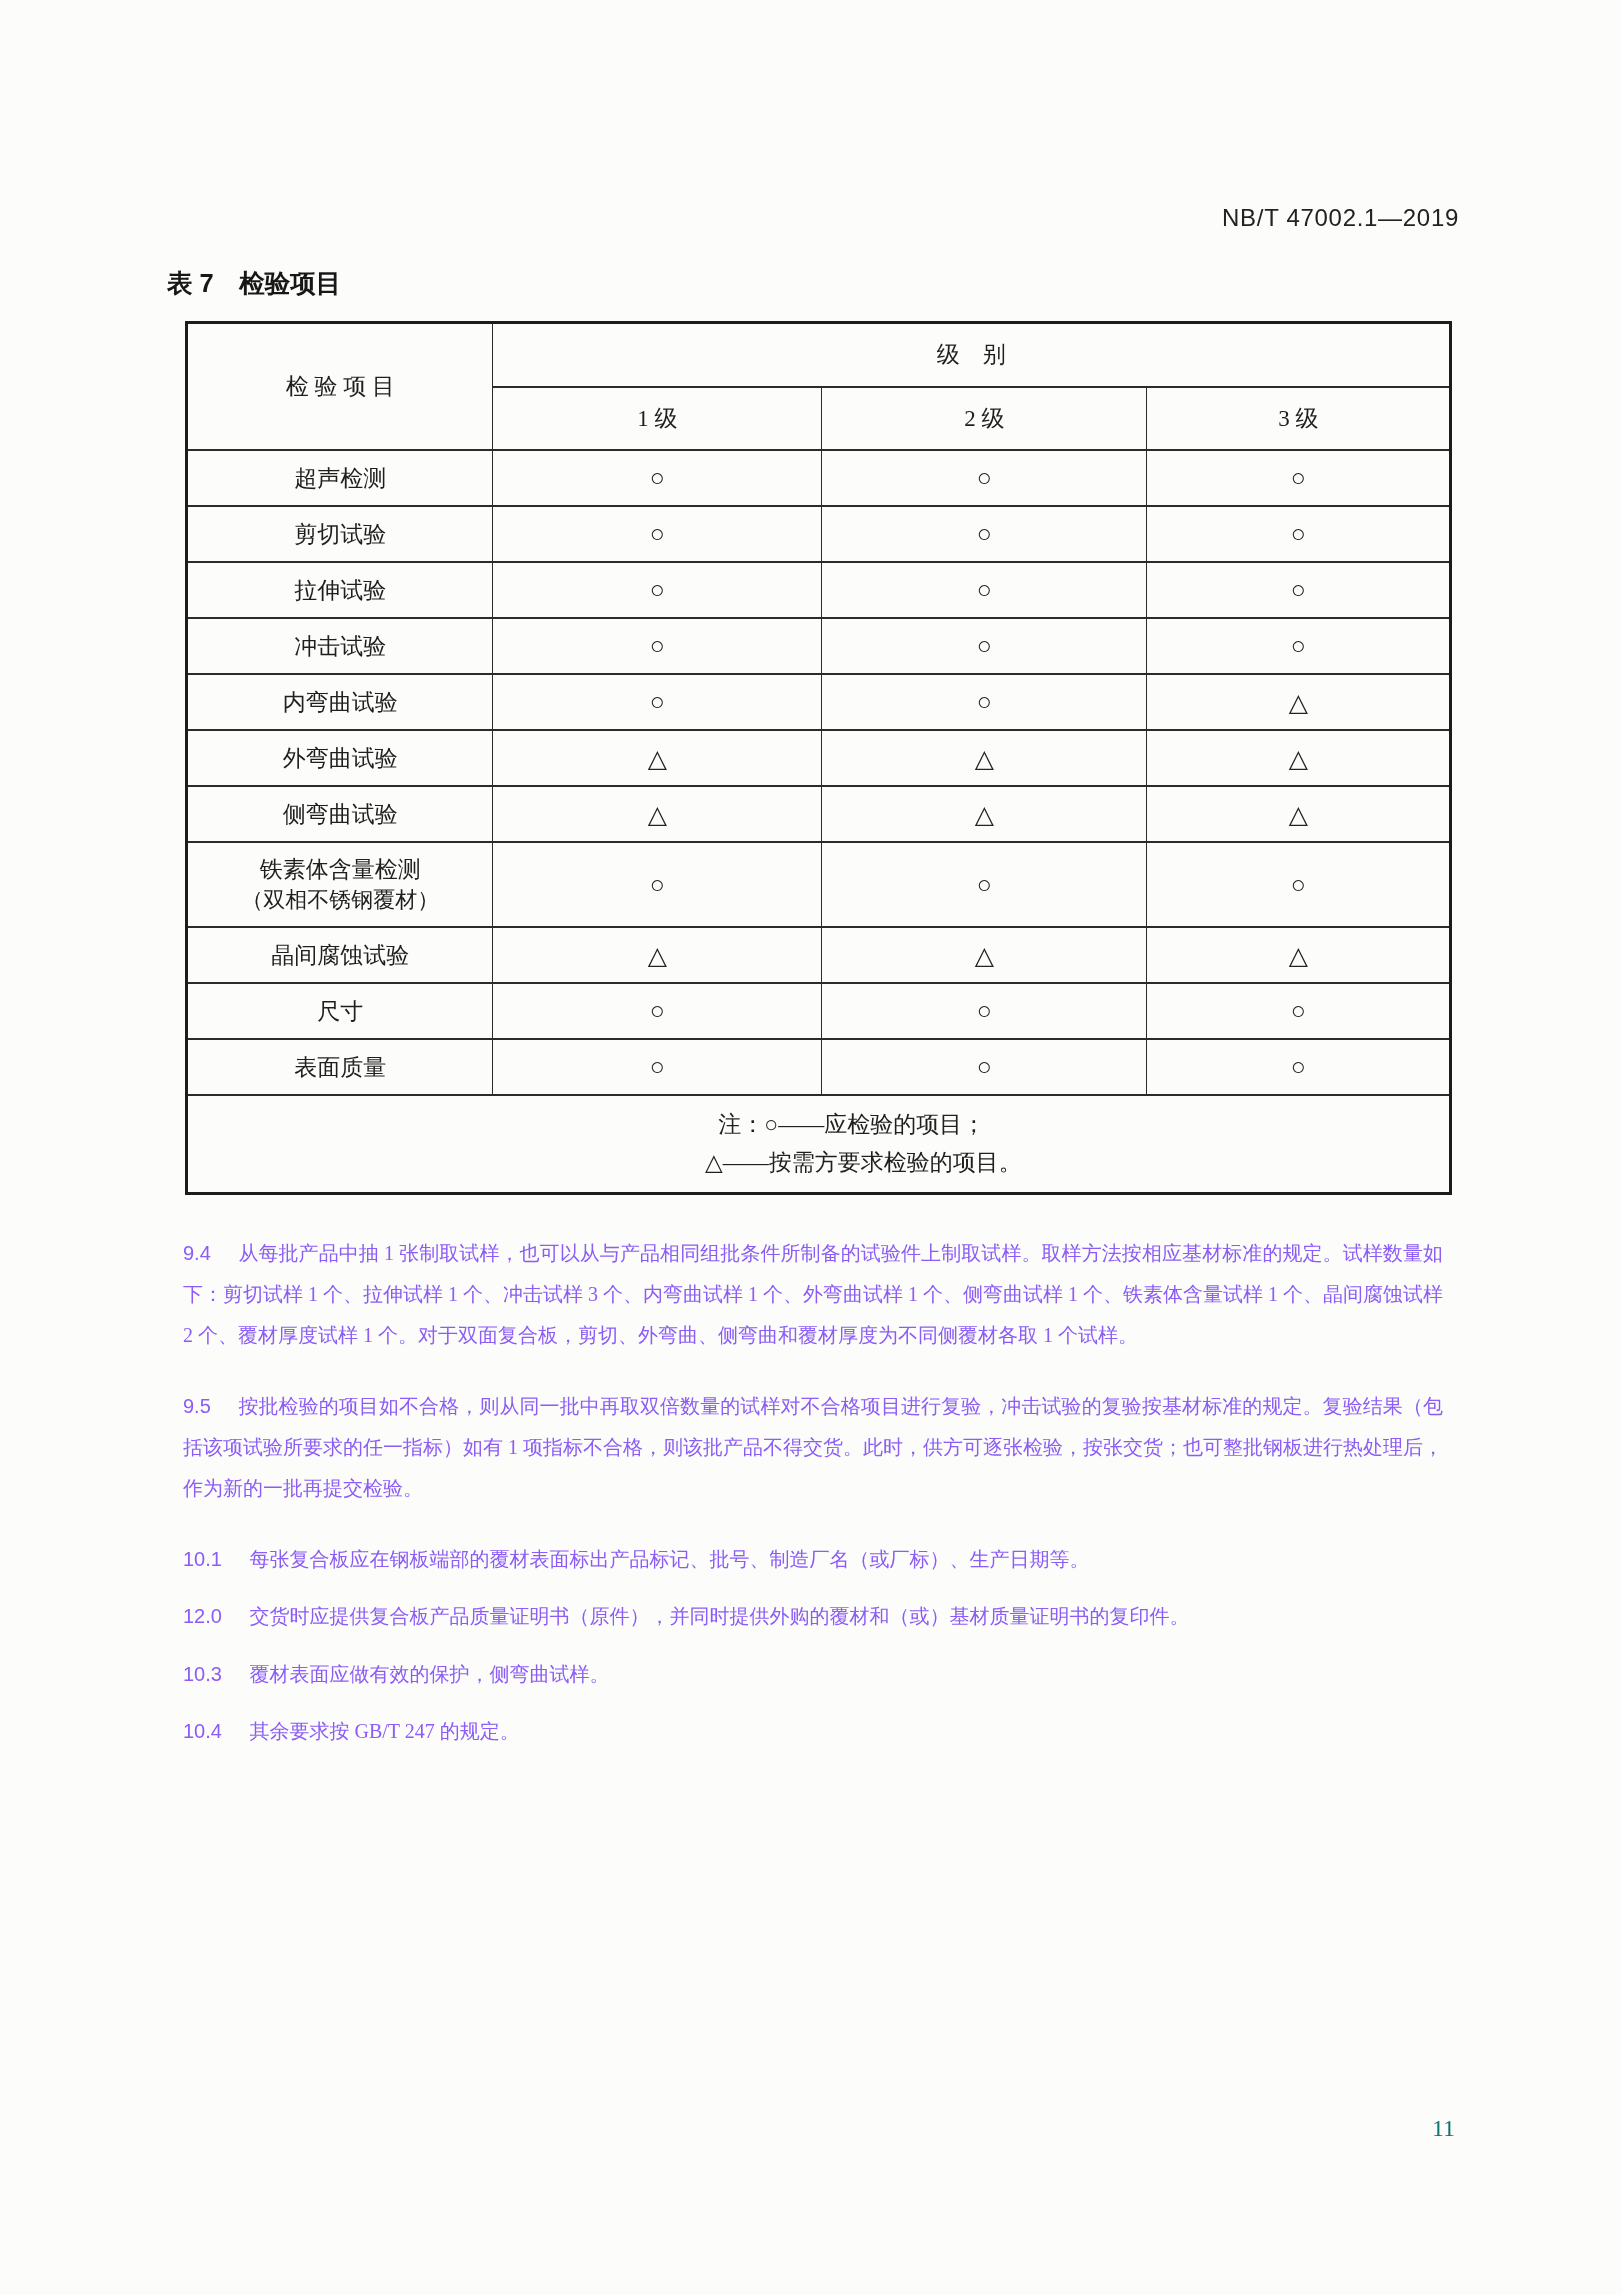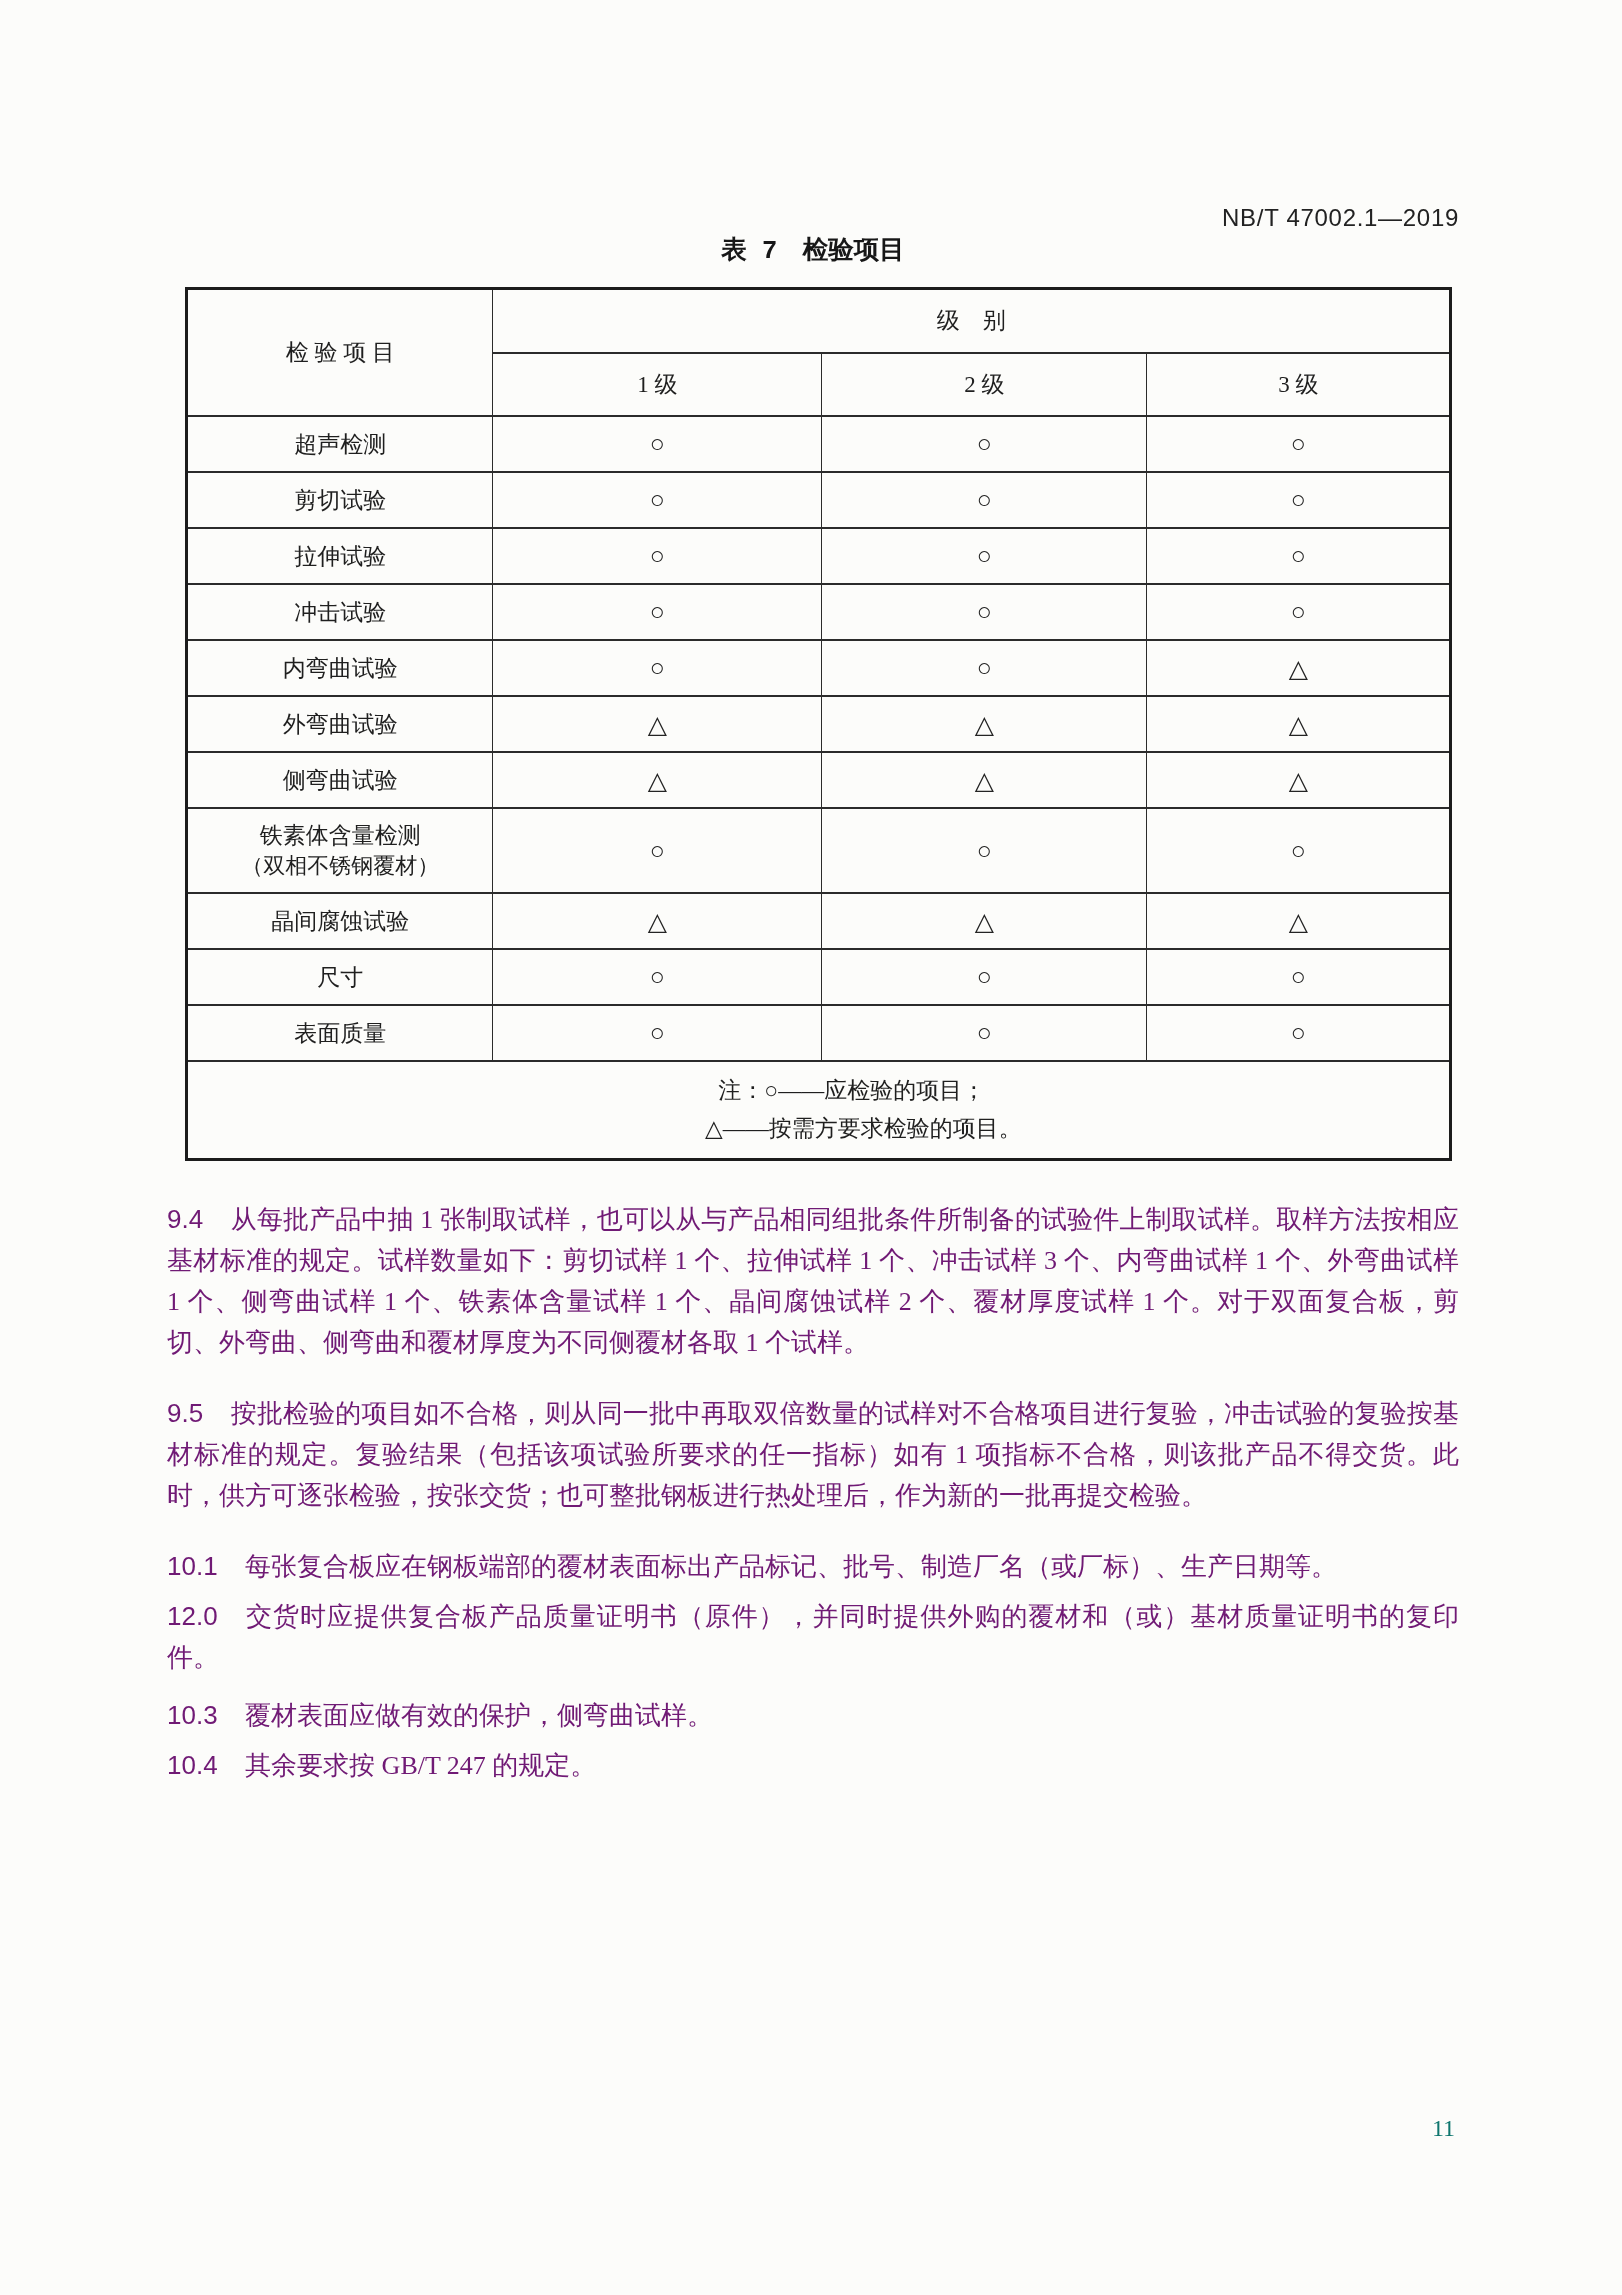--- a/index.html
+++ b/index.html
@@ -13,22 +13,22 @@
   }
   .content { position:absolute; left:167px; top:204px; width:1292px; }
 
   .std-header {
     text-align:right;
     font-family:"Liberation Sans","DejaVu Sans",sans-serif;
     font-size:24px; letter-spacing:0.7px; color:#222;
   }
 
   .table-title {
-    text-align:center;
-    font-family:Liberation Mono, monospace;
+    margin-top:34px;
+    font-family:Liberation Sans, sans-serif;
     font-weight:bold;
     font-size:25.5px; color:#171717;
   }
 
   table.insp-table {
     margin-top:19.6px; margin-left:18.3px;
     border-collapse:collapse;
     table-layout:fixed;
     width:1264px;
     border:3.3px solid #1c1c1c;
@@ -53,24 +53,24 @@
   tr.noterow   { height:98px; }
 
   .sym { font-size:25px; color:#242424; }
   .item-line2 { font-size:22px; }
 
   .note-cell { text-align:left; vertical-align:middle; }
   .note-l1 { padding-left:66px;  line-height:38px; }
   .note-l2 { padding-left:89px; line-height:38px; }
 
   .para {
-    margin:0; margin-top:30px;
-    font-size:26px; line-height:41px;
+    margin:16px; margin-top:30px;
+    font-size:20px; line-height:41px;
     text-align:justify;
-    color:#701a75;
+    color:#8b5cf6;
   }
   .para-first { margin-top:38px; }
   .para-tight { margin-top:9.2px; }
   .para-mid   { margin-top:17px; }
   .num {
     font-family:"Liberation Sans","DejaVu Sans",sans-serif;
     margin-right:27.5px;
   }
   .sec-heading {
     margin-top:41px;

